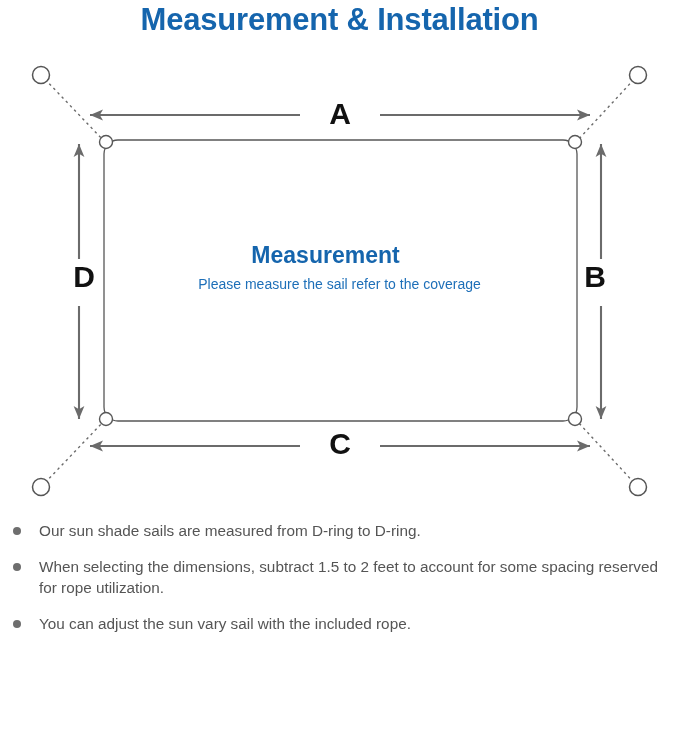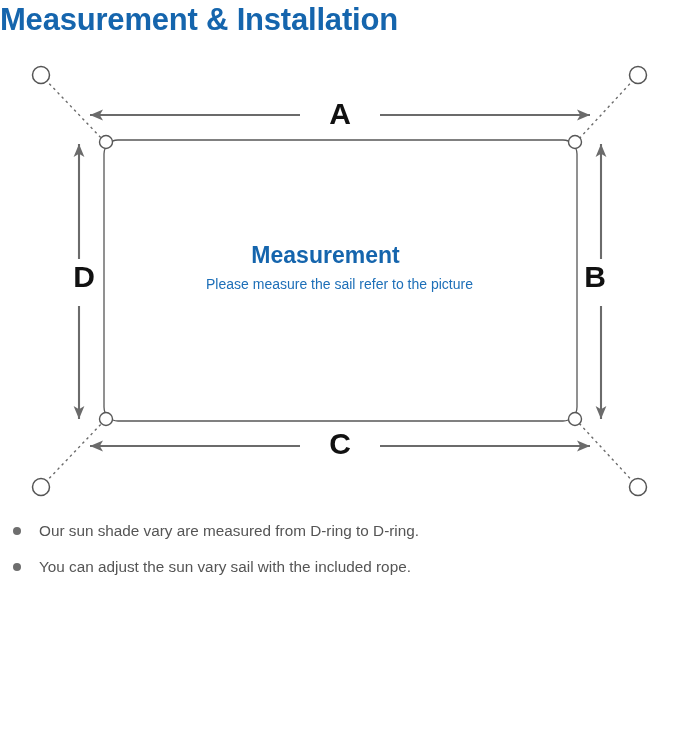--- a/index.html
+++ b/index.html
@@ -25,20 +25,21 @@
   }
 
   
   .title {
     position: absolute;
     left: 0;
     top: 0;
     width: 679px;
     height: 44px;
     line-height: 40px;
+    text-align: center;
     font-family: "Liberation Sans", sans-serif;
     font-weight: bold;
     font-size: 31px;
     letter-spacing: -0.2px;
     color: #1565ad;
     white-space: nowrap;
   }
 
   
   .diagram {
@@ -176,31 +177,35 @@
         <line x1="79" y1="215" x2="79" y2="100" marker-end="url(#arrowEnd)"></line>
         <line x1="79" y1="262" x2="79" y2="375" marker-end="url(#arrowEnd)"></line>
 
         <line x1="601" y1="215" x2="601" y2="100" marker-end="url(#arrowEnd)"></line>
         <line x1="601" y1="262" x2="601" y2="375" marker-end="url(#arrowEnd)"></line>
       </g>
     </svg>
   </div>
 
   <div class="center-title">Measurement</div>
-  <div class="center-sub">Please measure the sail refer to the picture</div>
+  <div class="center-sub">Please measure the sail refer to the coverage</div>
 
   <div class="dim-letter dim-a">A</div>
   <div class="dim-letter dim-b">B</div>
   <div class="dim-letter dim-c">C</div>
   <div class="dim-letter dim-d">D</div>
 
   <ul class="notes">
     <li class="note">
       <span class="note-bullet"></span>
-      <span>Our sun shade vary are measured from D-ring to D-ring.</span>
+      <span>Our sun shade sails are measured from D-ring to D-ring.</span>
+    </li>
+    <li class="note">
+      <span class="note-bullet"></span>
+      <span>When selecting the dimensions, subtract 1.5 to 2 feet to account for some spacing reserved for rope utilization.</span>
     </li>
     <li class="note">
       <span class="note-bullet"></span>
       <span>You can adjust the sun vary sail with the included rope.</span>
     </li>
   </ul>
 
 </div>
 
 </body></html>

